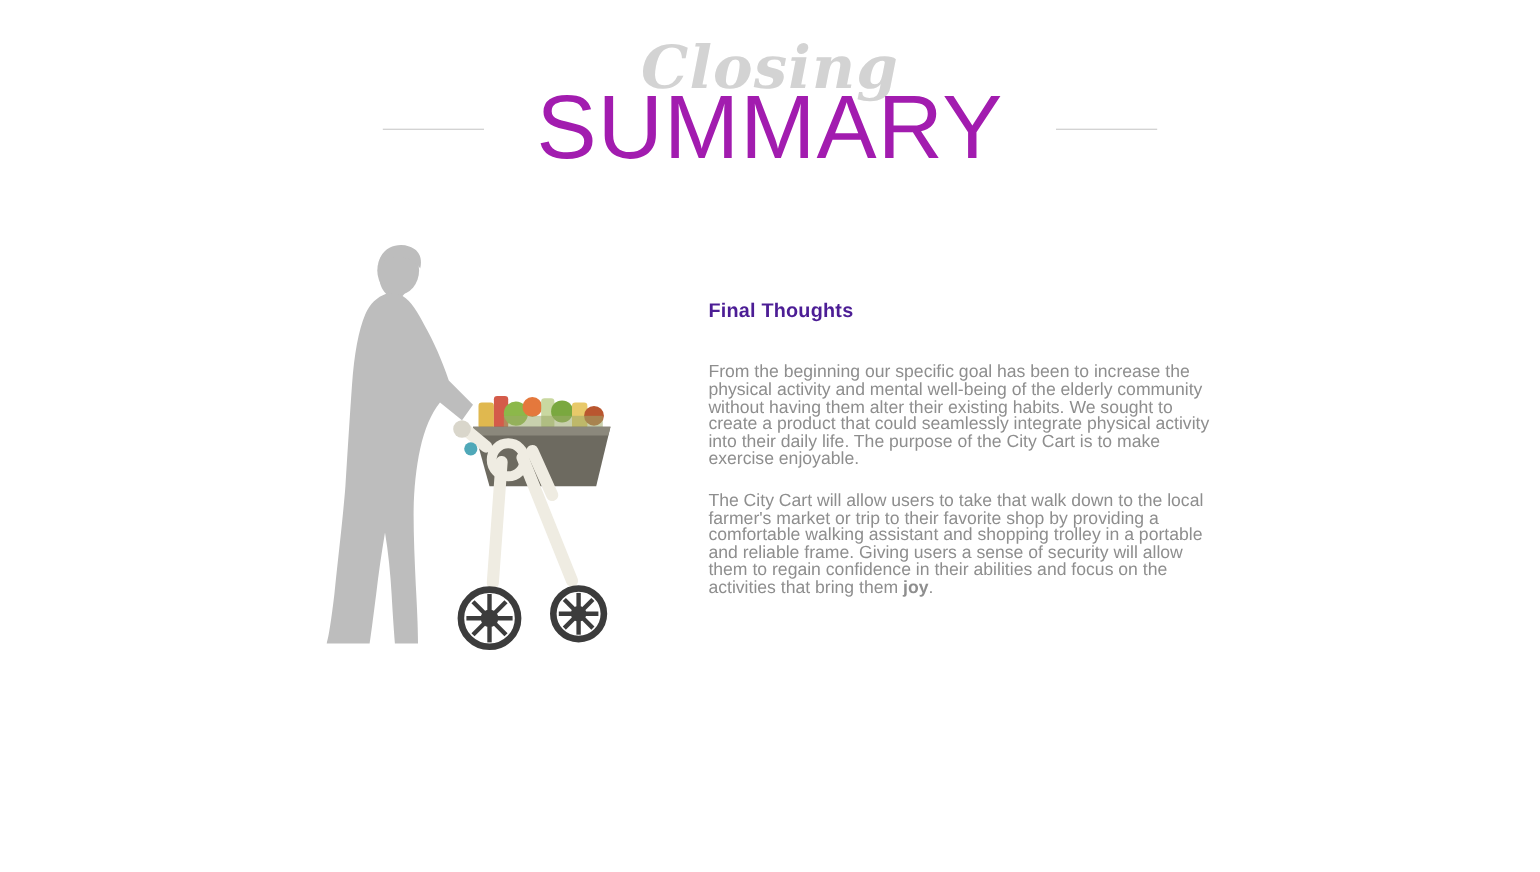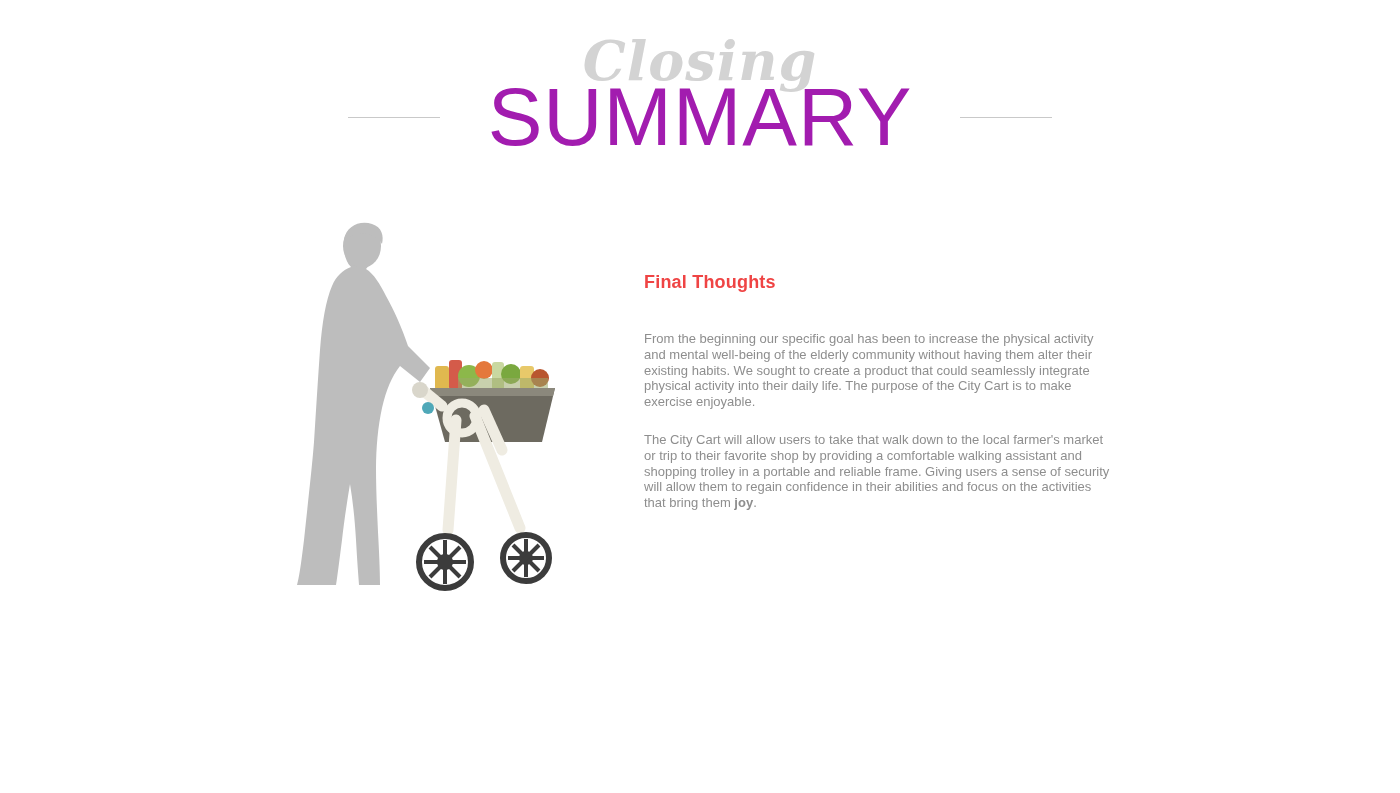--- a/index.html
+++ b/index.html
@@ -67,26 +67,26 @@
   
   .text-col {
     position: absolute;
     left: 644px;
     top: 272px;
     width: 470px;
   }
   .section-heading {
     font-size: 18px;
     font-weight: bold;
-    color: #ef4444;
+    color: #4c1d95;
     margin: 0 0 38px 0;
     letter-spacing: .2px;
   }
   .para {
-    font-size: 13px;
+    font-size: 16px;
     line-height: 15.8px;
     color: #8e8e8e;
     margin: 0 0 22px 0;
   }
   .para:last-child { margin-bottom: 0; }
   .para b { color: #8e8e8e; font-weight: bold; }
 
   
   .art {
     position: absolute;

